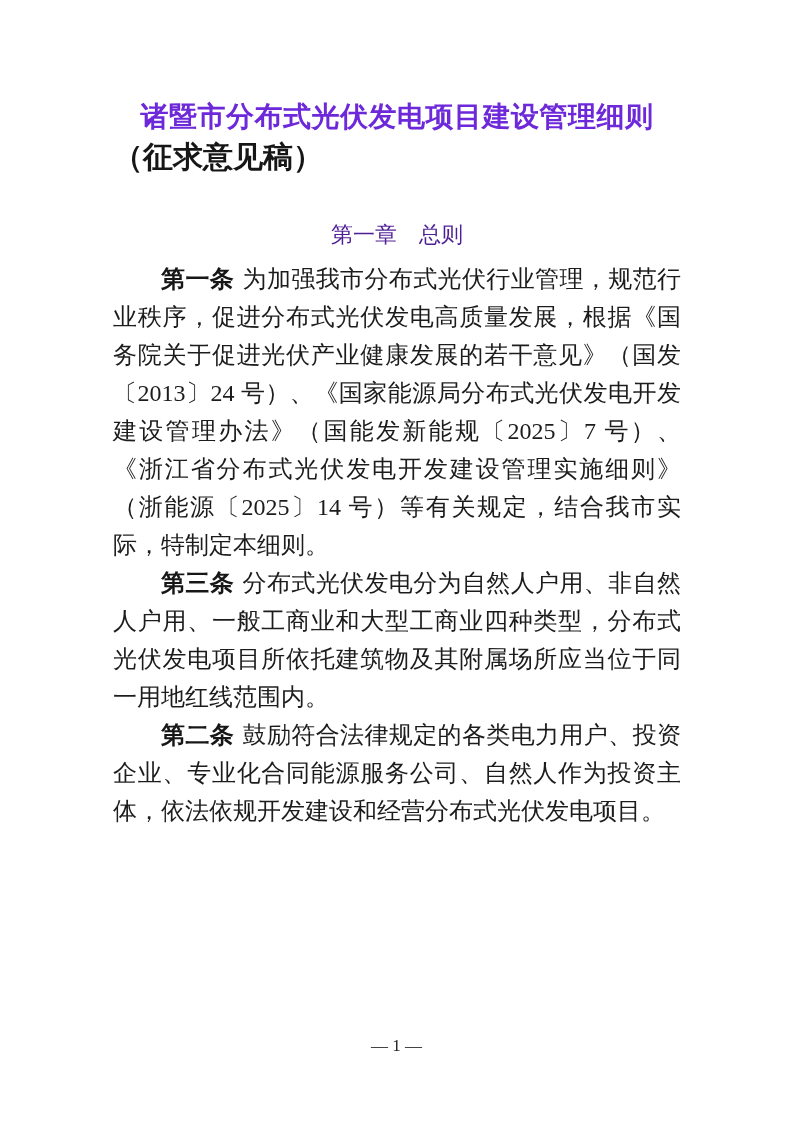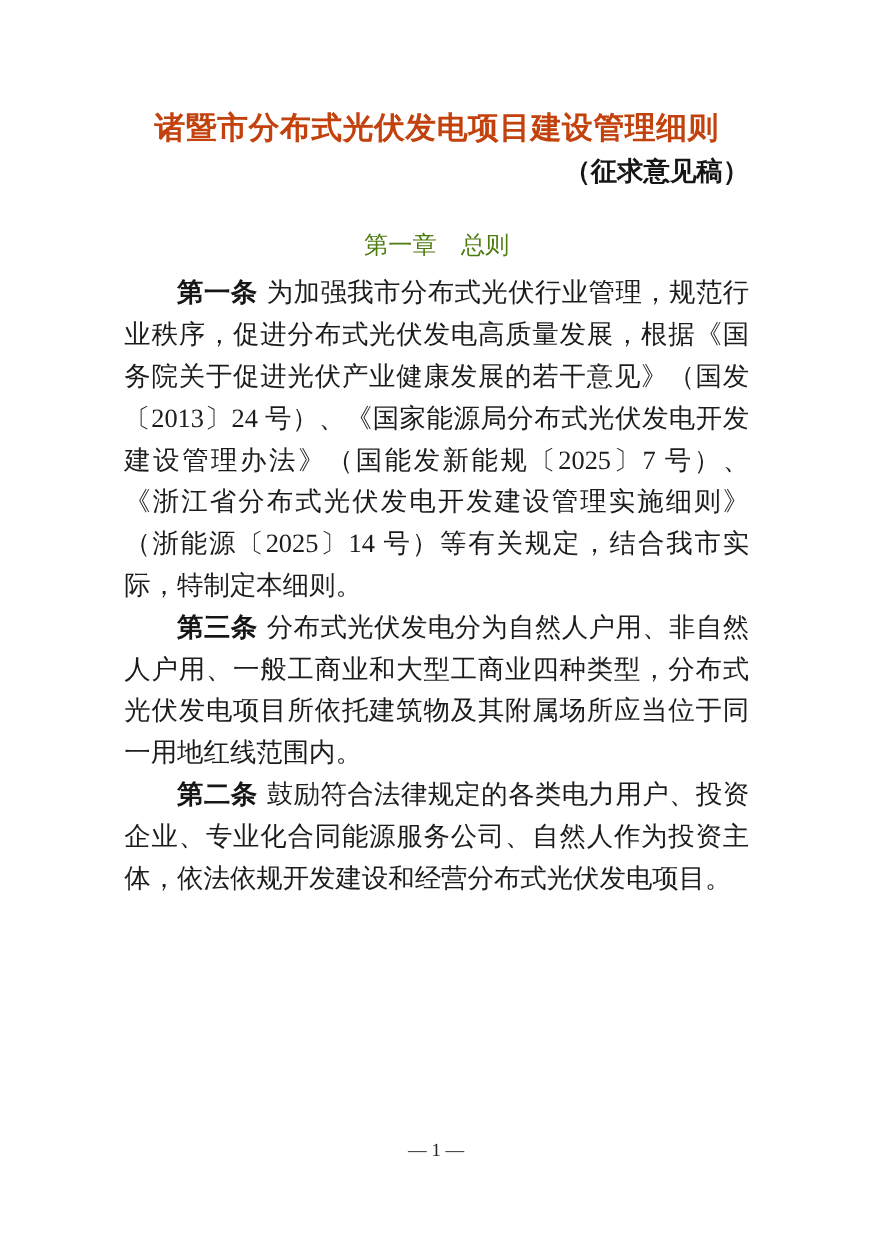--- a/index.html
+++ b/index.html
@@ -22,37 +22,37 @@
     padding: 96px 112px 0 113px;
     position: relative;
   }
   .doc-title {
     margin: 0;
     text-align: center;
     font-size: 28px;
     line-height: 42px;
     font-weight: bold;
     letter-spacing: 0.5px;
-    color: #c2410c;
+    color: #6d28d9;
   }
   .doc-subtitle {
     margin: 4px 0 0 0;
-    text-align: right;
-    font-size: 24px;
+    text-align: left;
+    font-size: 30px;
     line-height: 30px;
     font-weight: bold;
     color: #161616;
   }
   .chapter-heading {
-    margin: 36px 0 10px 0;
+    margin: 48px 0 10px 0;
     text-align: center;
     font-size: 22px;
     line-height: 30px;
     font-weight: normal;
-    color: #4d7c0f;
+    color: #4c1d95;
   }
   .doc-body {
     font-size: 24px;
     line-height: 38px;
     text-align: justify;
   }
   .doc-body p {
     margin: 0;
     text-indent: 2em;
   }

